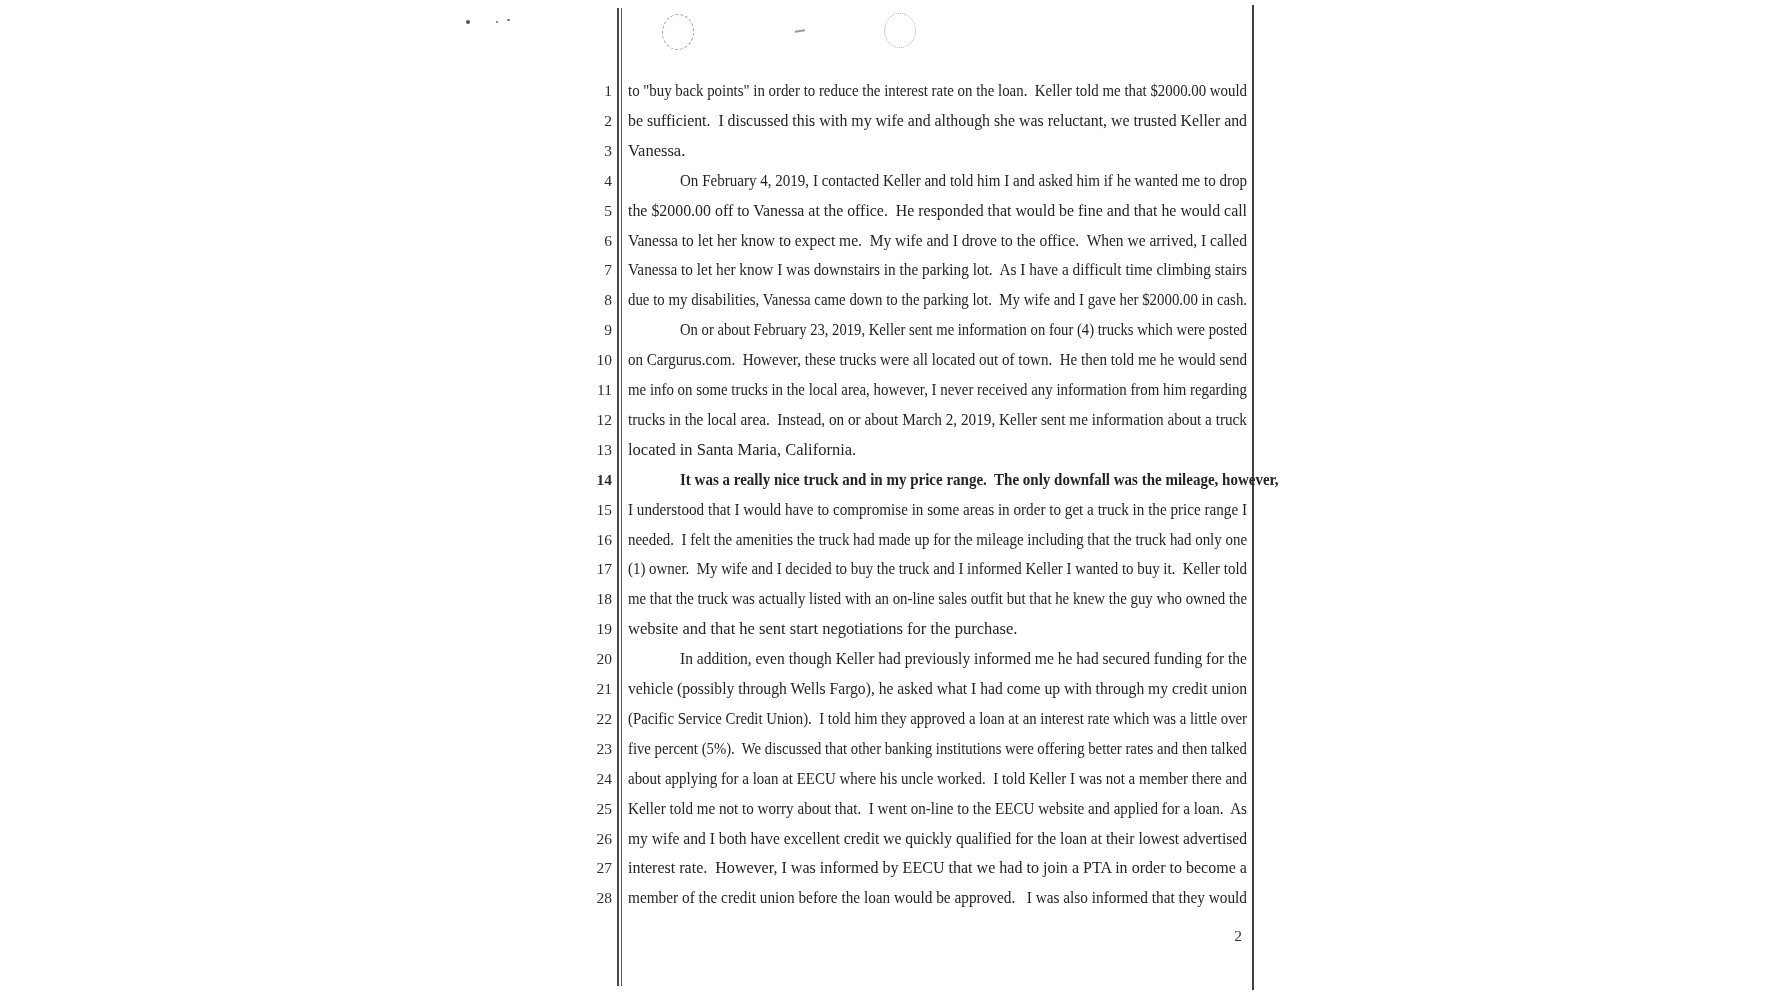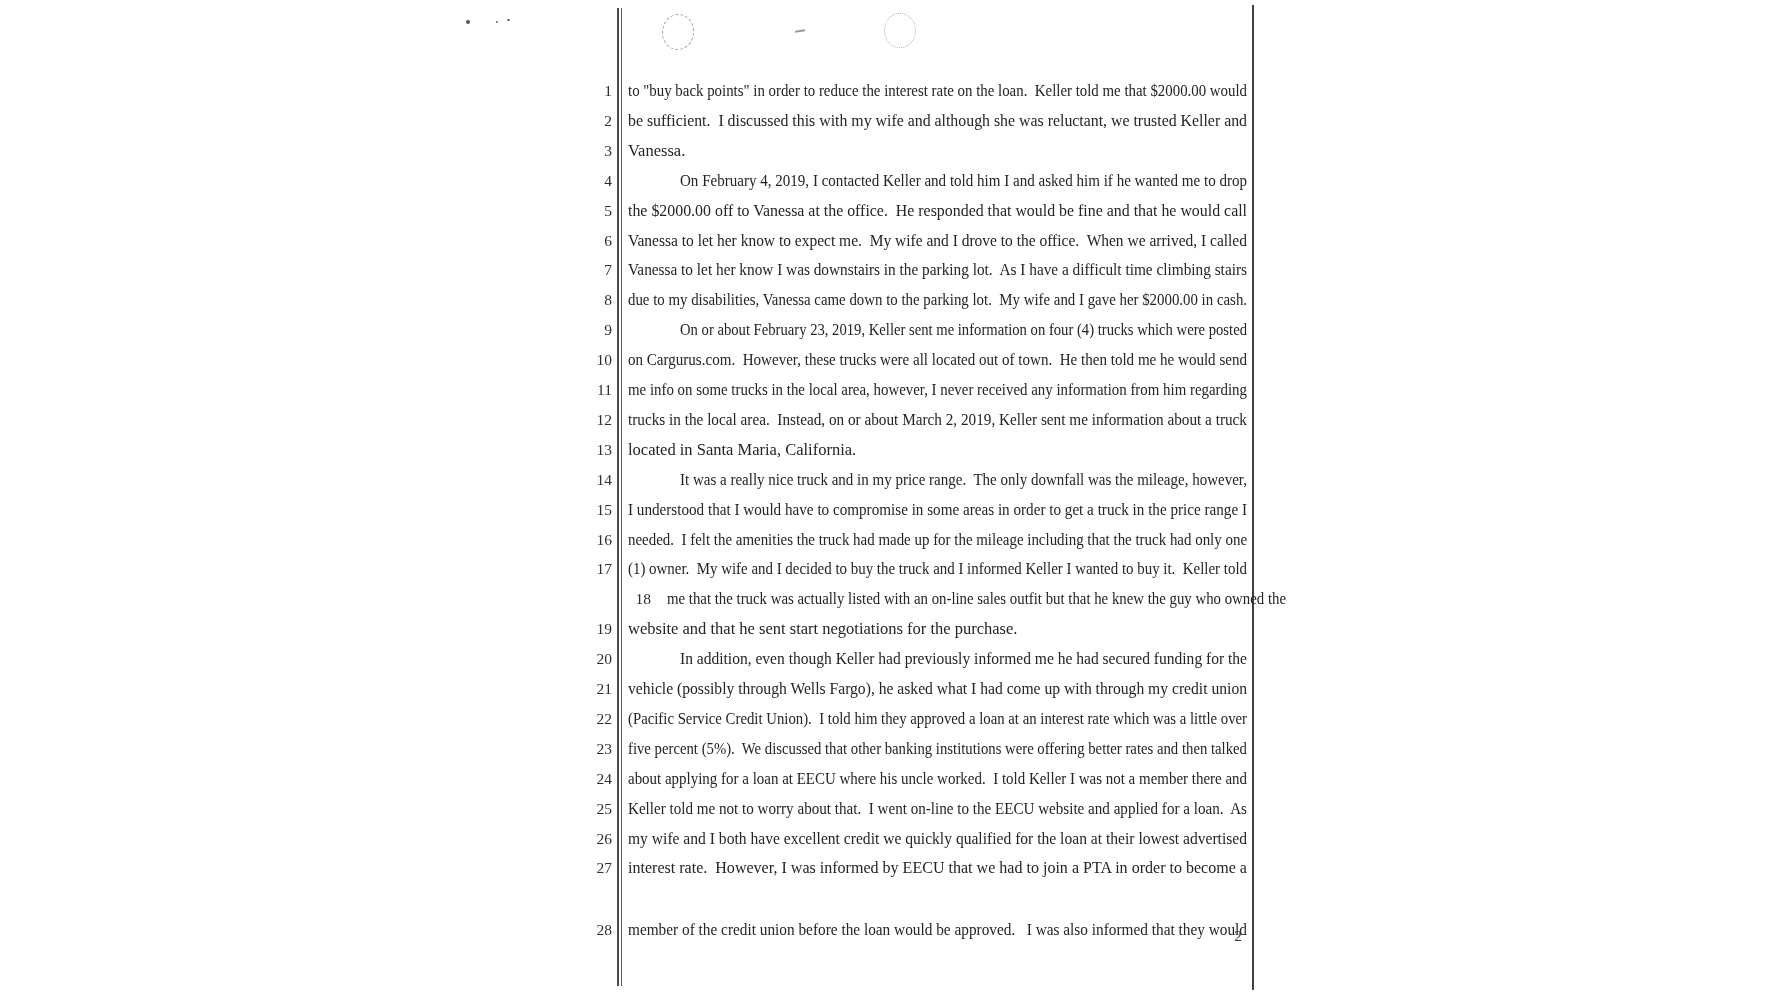--- a/index.html
+++ b/index.html
@@ -124,41 +124,41 @@
     <div class="line-row" style="top: 408.9px;">
       <span class="line-num">12</span>
       <span class="line-text" style="transform: scaleX(0.9234);">trucks in the local area.  Instead, on or about March 2, 2019, Keller sent me information about a truck</span>
     </div>
 
     <div class="line-row" style="top: 438.8px;">
       <span class="line-num">13</span>
       <span class="line-text" style="transform: scaleX(1);">located in Santa Maria, California.</span>
     </div>
 
-    <div class="line-row" style="top: 468.7px;">
+    <div class="line-row" style="top: 468.7px; font-weight: bold;">
       <span class="line-num">14</span>
       <span class="line-text indented" style="transform: scaleX(0.9093);">It was a really nice truck and in my price range.  The only downfall was the mileage, however,</span>
     </div>
 
     <div class="line-row" style="top: 498.6px;">
       <span class="line-num">15</span>
       <span class="line-text" style="transform: scaleX(0.9184);">I understood that I would have to compromise in some areas in order to get a truck in the price range I</span>
     </div>
 
     <div class="line-row" style="top: 528.5px;">
       <span class="line-num">16</span>
       <span class="line-text" style="transform: scaleX(0.9049);">needed.  I felt the amenities the truck had made up for the mileage including that the truck had only one</span>
     </div>
 
     <div class="line-row" style="top: 558.4px;">
       <span class="line-num">17</span>
       <span class="line-text" style="transform: scaleX(0.9036);">(1) owner.  My wife and I decided to buy the truck and I informed Keller I wanted to buy it.  Keller told</span>
     </div>
 
-    <div class="line-row" style="top: 588.3px; margin-left: 39px;">
+    <div class="line-row" style="top: 588.3px;">
       <span class="line-num">18</span>
       <span class="line-text" style="transform: scaleX(0.8982);">me that the truck was actually listed with an on-line sales outfit but that he knew the guy who owned the</span>
     </div>
 
     <div class="line-row" style="top: 618.2px;">
       <span class="line-num">19</span>
       <span class="line-text" style="transform: scaleX(1);">website and that he sent start negotiations for the purchase.</span>
     </div>
 
     <div class="line-row" style="top: 648.1px;">
@@ -194,21 +194,21 @@
     <div class="line-row" style="top: 827.5px; font-family: Liberation Serif, serif;">
       <span class="line-num">26</span>
       <span class="line-text" style="transform: scaleX(0.9441);">my wife and I both have excellent credit we quickly qualified for the loan at their lowest advertised</span>
     </div>
 
     <div class="line-row" style="top: 857.4px;">
       <span class="line-num">27</span>
       <span class="line-text" style="transform: scaleX(0.9721);">interest rate.  However, I was informed by EECU that we had to join a PTA in order to become a</span>
     </div>
 
-    <div class="line-row" style="top: 887.3px; margin-top: 32px;">
+    <div class="line-row" style="top: 887.3px;">
       <span class="line-num">28</span>
       <span class="line-text" style="transform: scaleX(0.9278);">member of the credit union before the loan would be approved.   I was also informed that they would</span>
     </div>
   </div>
 
   <div class="page-num">2</div>
 
 </div>
 
 </body></html>

